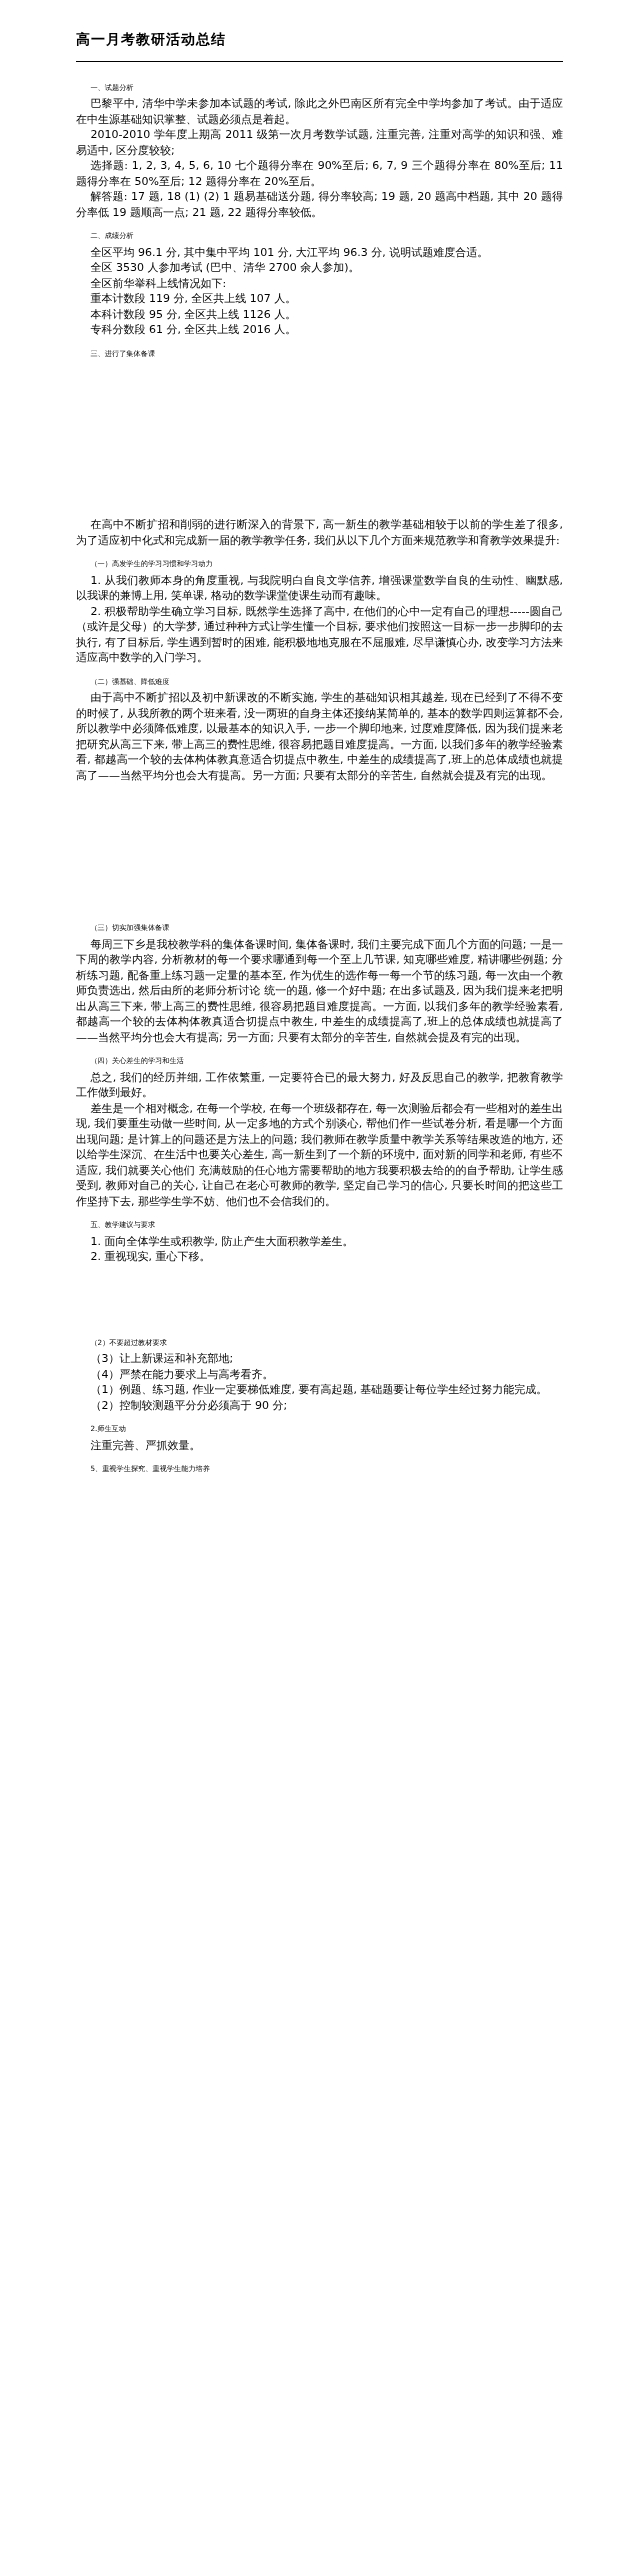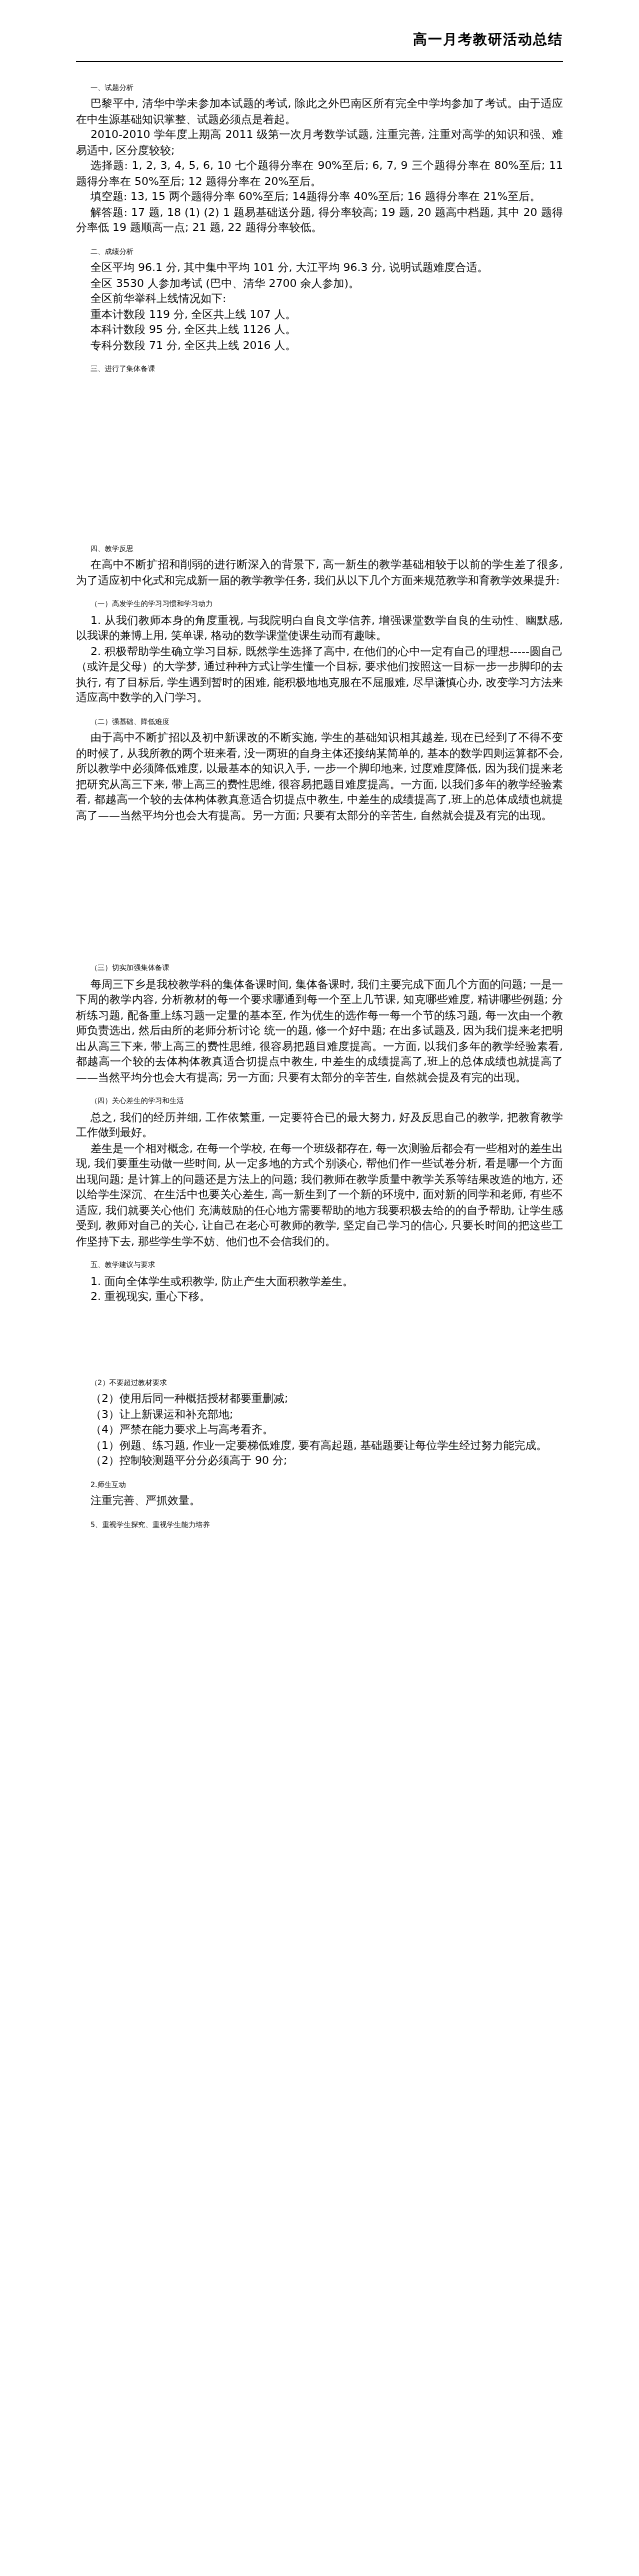--- a/index.html
+++ b/index.html
@@ -13,21 +13,21 @@
   }
   .page {
     width: 639px;
     min-height: 3615px;
     margin: 0 auto;
     background: #ffffff;
     box-sizing: border-box;
     padding: 31px 76px 41px 76px;
   }
   .doc-title {
-    text-align: right;
+    text-align: left;
     font-family: "DejaVu Serif", "Liberation Serif", serif;
     font-weight: bold;
     font-size: 14px;
     letter-spacing: 1px;
     margin: 0 0 5.2px 0;
     padding-bottom: 7.2px;
   }
   .title-rule {
     border: none;
     border-top: 0.5px solid #000;
@@ -57,42 +57,40 @@
 <div class="page">
 
   <h1 class="doc-title">高一月考教研活动总结</h1>
   <hr class="title-rule">
 
   <div class="block">
     <div class="h2">一、试题分析</div>
     <p class="p">巴黎平中, 清华中学未参加本试题的考试, 除此之外巴南区所有完全中学均参加了考试。由于适应在中生源基础知识掌整、试题必须点是着起。</p>
     <p class="p">2010-2010 学年度上期高 2011 级第一次月考数学试题, 注重完善, 注重对高学的知识和强、难易适中, 区分度较较;</p>
     <p class="p">选择题: 1, 2, 3, 4, 5, 6, 10 七个题得分率在 90%至后; 6, 7, 9 三个题得分率在 80%至后; 11 题得分率在 50%至后; 12 题得分率在 20%至后。</p>
-    <p class="p">填空题: 13, 15 两个题得分率 60%至后; 14题得分率 40%至后; 16 题得分率在 21%至后。</p>
     <p class="p">解答题: 17 题, 18 (1) (2) 1 题易基础送分题, 得分率较高; 19 题, 20 题高中档题, 其中 20 题得分率低 19 题顺高一点; 21 题, 22 题得分率较低。</p>
   </div>
 
   <div class="block">
     <div class="h2">二、成绩分析</div>
     <p class="p">全区平均 96.1 分, 其中集中平均 101 分, 大江平均 96.3 分, 说明试题难度合适。</p>
     <p class="p">全区 3530 人参加考试 (巴中、清华 2700 余人参加)。</p>
     <p class="p">全区前华举科上线情况如下:</p>
     <p class="p">重本计数段 119 分, 全区共上线 107 人。</p>
     <p class="p">本科计数段 95 分, 全区共上线 1126 人。</p>
-    <p class="p">专科分数段 71 分, 全区共上线 2016 人。</p>
+    <p class="p">专科分数段 61 分, 全区共上线 2016 人。</p>
   </div>
 
   <div class="block">
     <div class="h2">三、进行了集体备课</div>
   </div>
 
   <div class="gap-xl"></div>
 
   <div class="block">
-    <div class="h2">四、教学反思</div>
     <p class="p">在高中不断扩招和削弱的进行断深入的背景下, 高一新生的教学基础相较于以前的学生差了很多, 为了适应初中化式和完成新一届的教学教学任务, 我们从以下几个方面来规范教学和育教学效果提升:</p>
 
     <div class="h2">（一）高发学生的学习习惯和学习动力</div>
     <p class="p">1. 从我们教师本身的角度重视, 与我院明白自良文学信养, 增强课堂数学自良的生动性、幽默感, 以我课的兼博上用, 笑单课, 格动的数学课堂使课生动而有趣味。</p>
     <p class="p">2. 积极帮助学生确立学习目标, 既然学生选择了高中, 在他们的心中一定有自己的理想-----圆自己（或许是父母）的大学梦, 通过种种方式让学生懂一个目标, 要求他们按照这一目标一步一步脚印的去执行, 有了目标后, 学生遇到暂时的困难, 能积极地地克服在不屈服难, 尽早谦慎心办, 改变学习方法来适应高中数学的入门学习。</p>
 
     <div class="h2">（二）强基础、降低难度</div>
     <p class="p">由于高中不断扩招以及初中新课改的不断实施, 学生的基础知识相其越差, 现在已经到了不得不变的时候了, 从我所教的两个班来看, 没一两班的自身主体还接纳某简单的, 基本的数学四则运算都不会, 所以教学中必须降低难度, 以最基本的知识入手, 一步一个脚印地来, 过度难度降低, 因为我们提来老把研究从高三下来, 带上高三的费性思维, 很容易把题目难度提高。一方面, 以我们多年的教学经验素看, 都越高一个较的去体构体教真意适合切提点中教生, 中差生的成绩提高了,班上的总体成绩也就提高了——当然平均分也会大有提高。另一方面; 只要有太部分的辛苦生, 自然就会提及有完的出现。</p>
   </div>
 
@@ -110,21 +108,20 @@
   <div class="block">
     <div class="h2">五、教学建议与要求</div>
     <p class="p">1. 面向全体学生或积教学, 防止产生大面积教学差生。</p>
     <p class="p">2. 重视现实, 重心下移。</p>
   </div>
 
   <div class="gap-l"></div>
 
   <div class="block">
     <div class="h2">（2）不要超过教材要求</div>
-    <p class="p">（2）使用后同一种概括授材都要重删减;</p>
     <p class="p">（3）让上新课运和补充部地;</p>
     <p class="p">（4）严禁在能力要求上与高考看齐。</p>
   </div>
 
   <div class="block">
     <p class="p">（1）例题、练习题, 作业一定要梯低难度, 要有高起题, 基础题要让每位学生经过努力能完成。</p>
     <p class="p">（2）控制较测题平分分必须高于 90 分;</p>
   </div>
 
   <div class="block">

